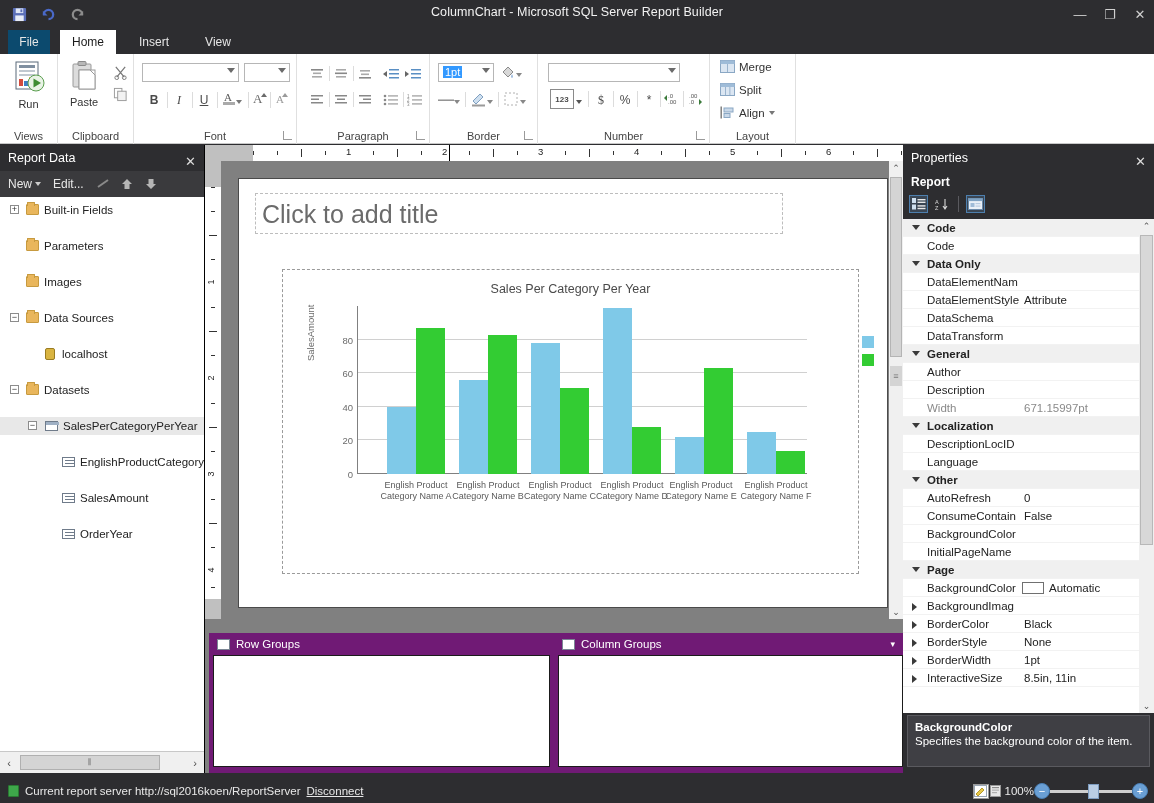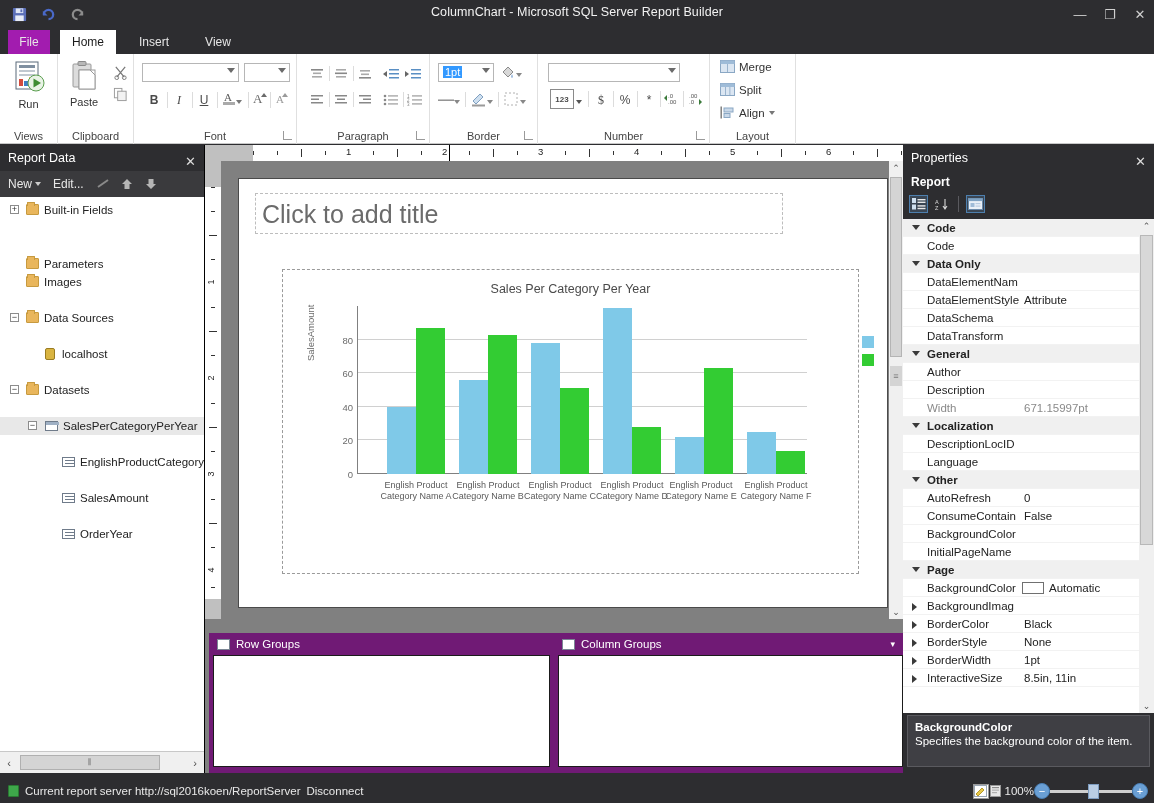--- a/index.html
+++ b/index.html
@@ -28,21 +28,21 @@
   #wbtns{ position:absolute; right:6px; top:6px; display:flex; gap:14px; align-items:center;}
   .wbtn{ width:16px;height:16px;display:flex;align-items:center;justify-content:center;color:#d0d0d0;font-size:13px;cursor:pointer;}
   #helpbtn{ position:absolute; right:10px; top:34px; width:16px;height:16px;border-radius:50%;
     background:#1f6fc4; color:#fff; font-size:11px; display:flex;align-items:center;justify-content:center;
     font-family:"Liberation Serif",serif; cursor:pointer;}
 
   
   #tabstrip{ position:absolute; left:0; top:30px; width:1154px; height:24px; background:#2d2d30;}
   .tab{ position:absolute; top:0; height:24px; line-height:24px; text-align:center;
         font-size:12px; color:#e6e6e6; cursor:pointer;}
-  .tab.file{ left:8px; width:42px; background:#a21caf; }
+  .tab.file{ left:8px; width:42px; background:#0c4a6e; }
   .tab.active{ background:#ffffff; color:#1b1b1b; }
 
   
   #ribbon{ position:absolute; left:0; top:54px; width:1154px; height:90px; background:#ffffff;
            border-bottom:1px solid #c8c8c8; }
   .grp{ position:absolute; top:0; height:90px; border-right:1px solid #e0e0e0; }
   .grplabel{ position:absolute; bottom:2px; width:100%; text-align:center; font-size:11px; color:#444; }
   .grpdialog{ position:absolute; bottom:4px; right:4px; width:9px;height:9px;
               border:1px solid #9a9a9a; border-top:none;border-right:none; cursor:pointer;}
   .bigbtn{ position:absolute; top:6px; width:100%; text-align:center; cursor:pointer; }
@@ -147,21 +147,21 @@
   #pr-vs-thumb{ position:absolute; left:1px; top:16px; width:13px; height:310px; background:#d8d8d8;border:1px solid #b8b8b8;}
   #pr-desc{ position:absolute; left:4px; bottom:6px; width:243px; height:52px; background:#3f3f44;
             border:1px solid #5a5a5f; color:#fff; padding:5px 7px;}
   #pr-desc .t{ font-size:11.5px; font-weight:bold;}
   #pr-desc .d{ font-size:11.5px; margin-top:2px;}
 
   
   #status{ position:absolute; left:0; bottom:0; width:1154px; height:22px; background:#2d2d30; color:#e8e8e8;}
   #st-left{ position:absolute; left:8px; top:4px; font-size:11.5px; display:flex; align-items:center; gap:6px;}
   #st-srvicon{ width:11px;height:12px;background:#3ea64a;border:1px solid #2a7a33;border-radius:1px;}
-  #st-disc{ cursor:pointer;}
+  #st-disc{ text-decoration:underline; cursor:pointer;}
   #st-right{ position:absolute; right:6px; top:2px; display:flex; align-items:center; }
   .zbtn{ width:16px;height:16px;border-radius:50%;background:#6a9fd4;border:1px solid #4a7fb4;
          display:flex;align-items:center;justify-content:center;color:#fff;font-size:11px;cursor:pointer;}
   #ztrack{ position:relative; width:82px; height:3px; background:#cfcfcf;}
   #zthumb{ position:absolute; left:38px; top:-6px; width:11px; height:15px; background:#b9cde4; border:1px solid #7d9cc0;}
   .stic{ width:16px;height:15px;background:#fff;border:1px solid #9a9a9a;display:flex;align-items:center;justify-content:center;cursor:pointer;}
 </style>
 </head>
 <body>
 
@@ -521,21 +521,21 @@
   </div>
 
   <div id="rd-tree">
 
     <div class="node" style="top:4px;">
       <span class="exp" style="left:10px;">+</span>
       <span class="fold" style="left:26px;"></span>
       <span class="nlabel" style="left:44px;">Built-in Fields</span>
     </div>
 
-    <div class="node" style="top:40px;">
+    <div class="node" style="top:22px;">
       <span class="fold" style="left:26px;"></span>
       <span class="nlabel" style="left:44px;">Parameters</span>
     </div>
 
     <div class="node" style="top:40px;">
       <span class="fold" style="left:26px;"></span>
       <span class="nlabel" style="left:44px;">Images</span>
     </div>
 
     <div class="node" style="top:58px;">

